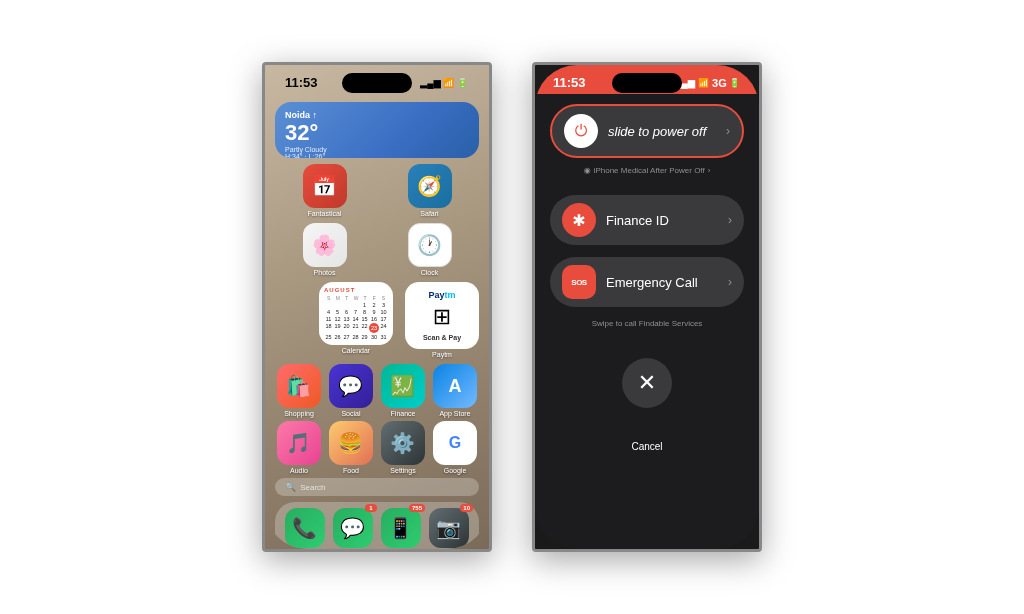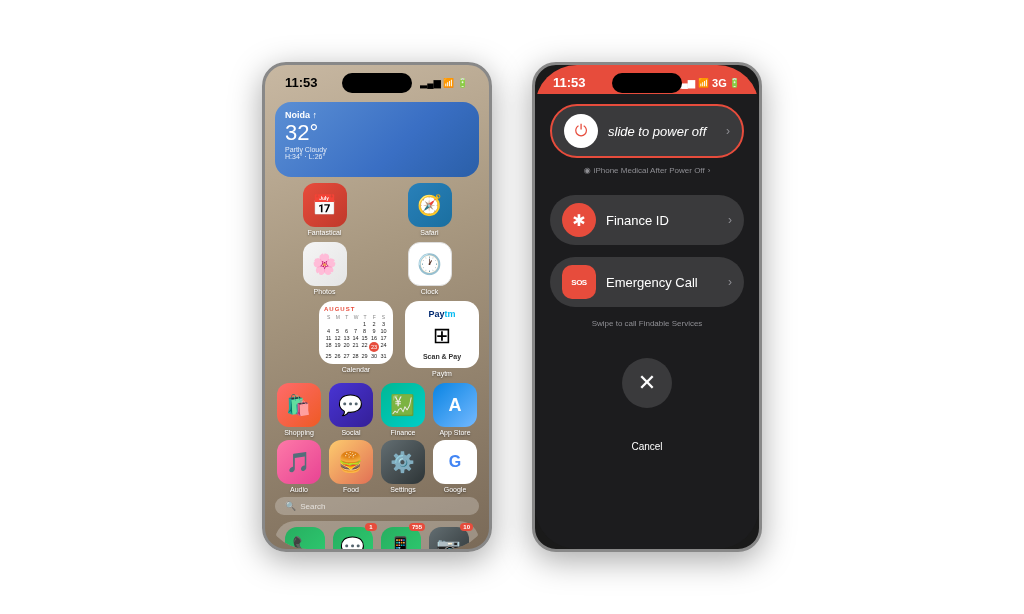--- a/index.html
+++ b/index.html
@@ -11,21 +11,21 @@
       display: flex;
       align-items: center;
       justify-content: center;
       gap: 40px;
       overflow: hidden;
     }
 
     
     .phone {
       position: relative;
-      border-radius: 24px;
+      border-radius: 4px;
       border: 3px solid #888;
       overflow: hidden;
       box-shadow: 0 8px 32px rgba(0,0,0,0.35);
     }
 
     
     .phone1 {
       width: 230px;
       height: 490px;
       background: linear-gradient(160deg, #c8b8a2 0%, #a89880 40%, #7a6a58 100%);
@@ -70,26 +70,26 @@
       height: 100%;
     }
 
     
     .weather-widget {
       background: linear-gradient(135deg, #5b8fd4 0%, #3a6fc4 60%, #2a5fa8 100%);
       border-radius: 16px;
       padding: 8px 10px;
       color: white;
       margin-bottom: 6px;
-      height: 75px;
+      height: 56px;
       position: relative;
       overflow: hidden;
     }
     .weather-city { font-size: 9px; font-weight: 600; }
-    .weather-temp { font-size: 22px; font-weight: 400; }
+    .weather-temp { font-size: 22px; font-weight: 700; }
     .weather-desc { font-size: 7px; color: rgba(255,255,255,0.85); }
     .weather-hi-lo { font-size: 7px; color: rgba(255,255,255,0.85); }
 
     
     .app-grid-top {
       display: grid;
       grid-template-columns: repeat(2, 1fr);
       gap: 6px;
       margin-bottom: 6px;
     }

